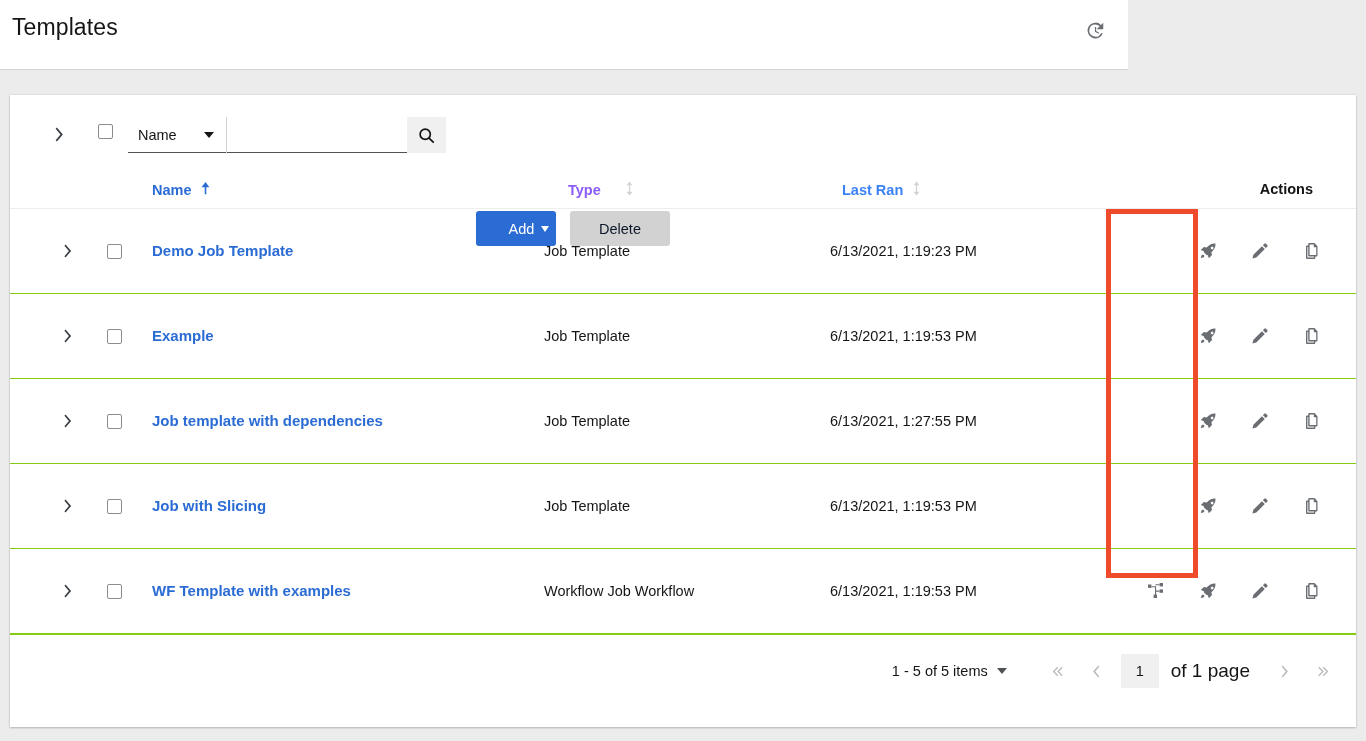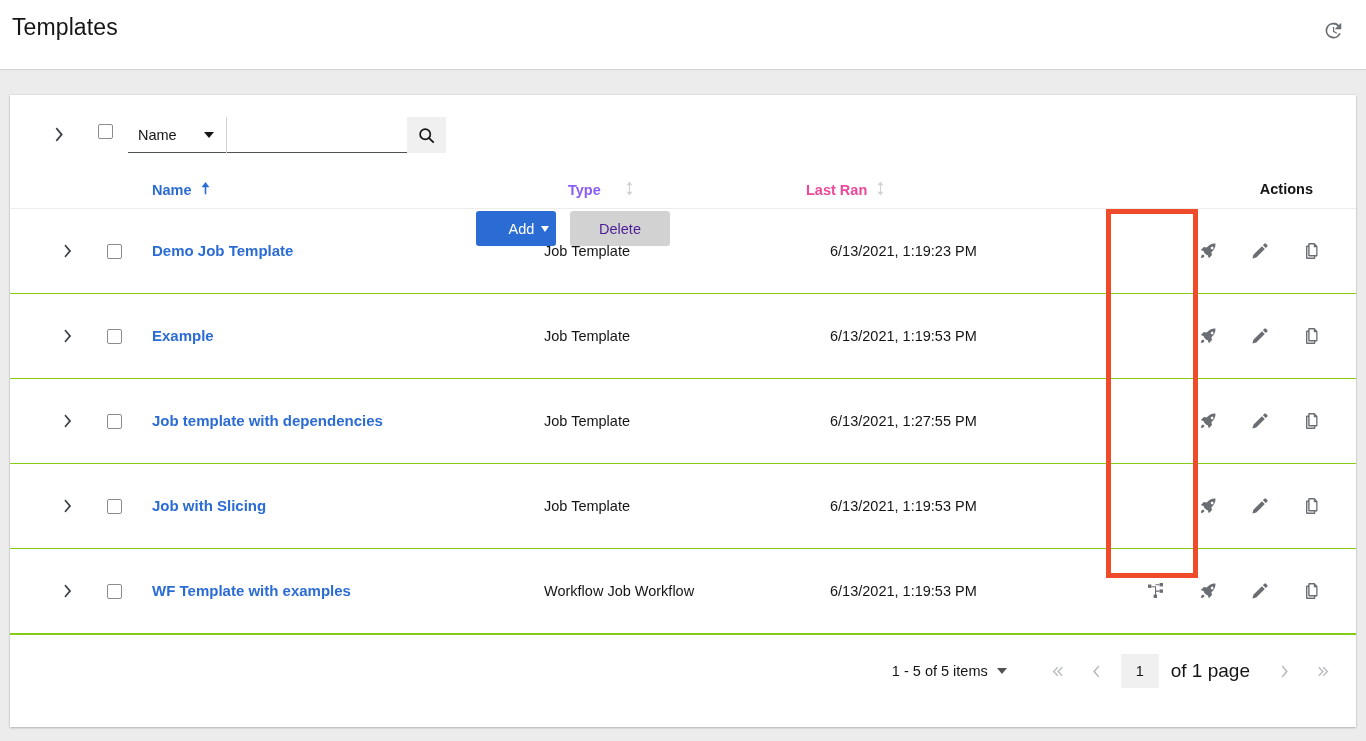--- a/index.html
+++ b/index.html
@@ -7,21 +7,21 @@
     margin: 0; padding: 0;
     width: 1366px; height: 741px;
     background: #ececec;
     font-family: "Liberation Sans", sans-serif;
     overflow: hidden;
   }
 
   
   .page-header {
     position: absolute; left: 0; top: 0;
-    width: 1366px; height: 70px;
+    width: 1128px; height: 70px;
     background: #ffffff;
     border-bottom: 1px solid #d2d2d2;
   }
   .page-title {
     position: absolute; left: 12px; top: 14px;
     font-size: 23px; font-weight: 400; color: #151515;
     letter-spacing: .1px;
   }
   .history-btn {
     position: absolute; right: 18px; top: 14px;
@@ -96,21 +96,21 @@
     cursor: pointer; display: flex; align-items: center; justify-content: center; gap: 7px; padding-left: 32px;
   }
   .add-btn .caret {
     width: 0; height: 0;
     border-left: 4.5px solid transparent; border-right: 4.5px solid transparent;
     border-top: 6px solid #fff;
   }
   .delete-btn {
     position: absolute; left: 560px; top: 116px;
     width: 100px; height: 35px;
-    background: #d2d2d2; color: #4c1d95; border: none; border-radius: 3px;
+    background: #d2d2d2; color: #0f172a; border: none; border-radius: 3px;
     font-size: 14.5px; font-family: "Liberation Sans", sans-serif;
     cursor: not-allowed; display: flex; align-items: center; justify-content: center;
   }
   .top-pager {
     position: absolute; right: 14px; top: 116px;
     display: flex; align-items: center; height: 35px;
   }
   .pager-text {
     font-size: 14.5px; color: #151515;
   }
@@ -133,21 +133,21 @@
     position: relative; height: 38px;
     border-bottom: 1px solid #ededed;
   }
   .th {
     position: absolute; top: 10px;
     font-size: 14.5px; font-weight: 700;
     display: flex; align-items: center; gap: 9px;
   }
   .th.name  { left: 142px; color: #2b6cd4; cursor: pointer; }
   .th.type  { left: 558px; color: #8b5cf6; cursor: pointer; gap: 24px; }
-  .th.last  { left: 796px; color: #ec4899; cursor: pointer; }
+  .th.last  { left: 832px; color: #3b82f6; cursor: pointer; }
   .th.actions { right: 43px; color: #151515; }
   .sort-asc { display: inline-block; }
   .sort-asc svg { fill: #2b6cd4; }
   .sort-both svg { fill: #d2d2d2; }
 
   .row {
     position: relative; height: 85px;
     border-bottom: 1px solid #84cc16;
   }
   .row:last-of-type { border-bottom: none; }

